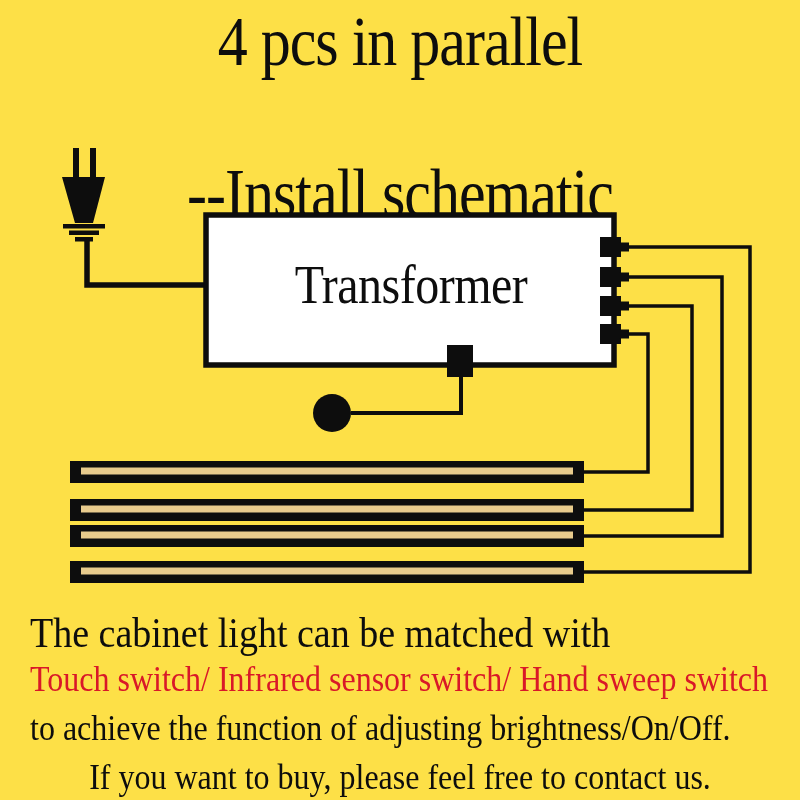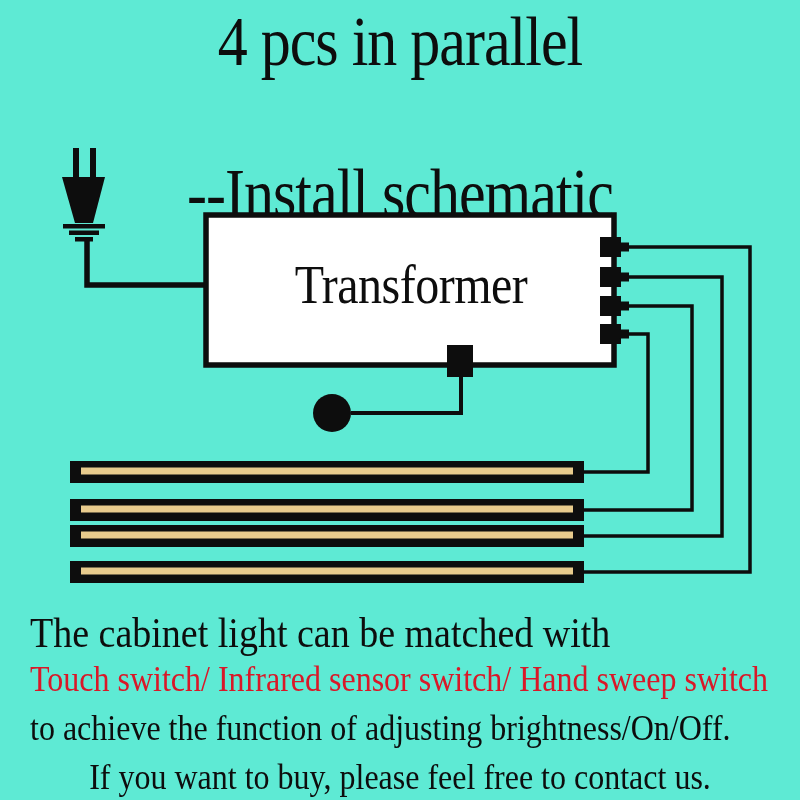--- a/index.html
+++ b/index.html
@@ -1,17 +1,17 @@
 <!DOCTYPE html>
 <html><head>
 <meta charset="utf-8">
 <style>
   html,body{margin:0;padding:0;background:#f3f3f3;}
   #canvas{
-    position:relative;width:800px;height:800px;background:#5eead4;
+    position:relative;width:800px;height:800px;background:#fde047;
     overflow:hidden;font-family:"Liberation Serif","DejaVu Serif",serif;color:#0d0d0d;
   }
   #schematic{position:absolute;left:0;top:0;width:800px;height:800px;}
   .title-block{
     position:absolute;left:0;top:4px;width:800px;text-align:center;
     font-size:60px;line-height:66px;letter-spacing:-1px;
     transform:scaleY(1.15);transform-origin:top center;white-space:pre;
   }
   .desc-line{
     position:absolute;left:30px;white-space:pre;

